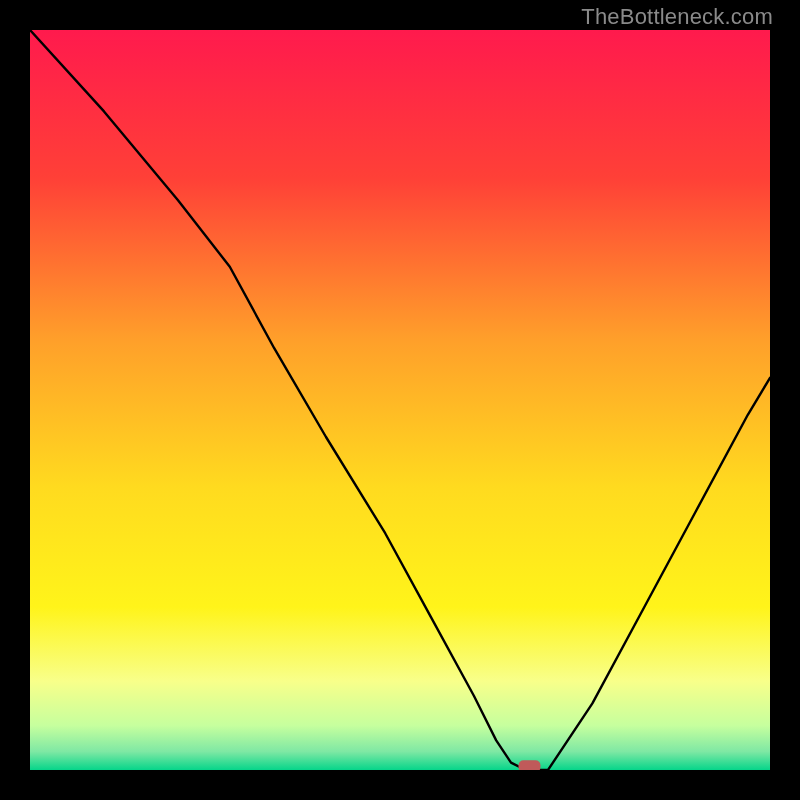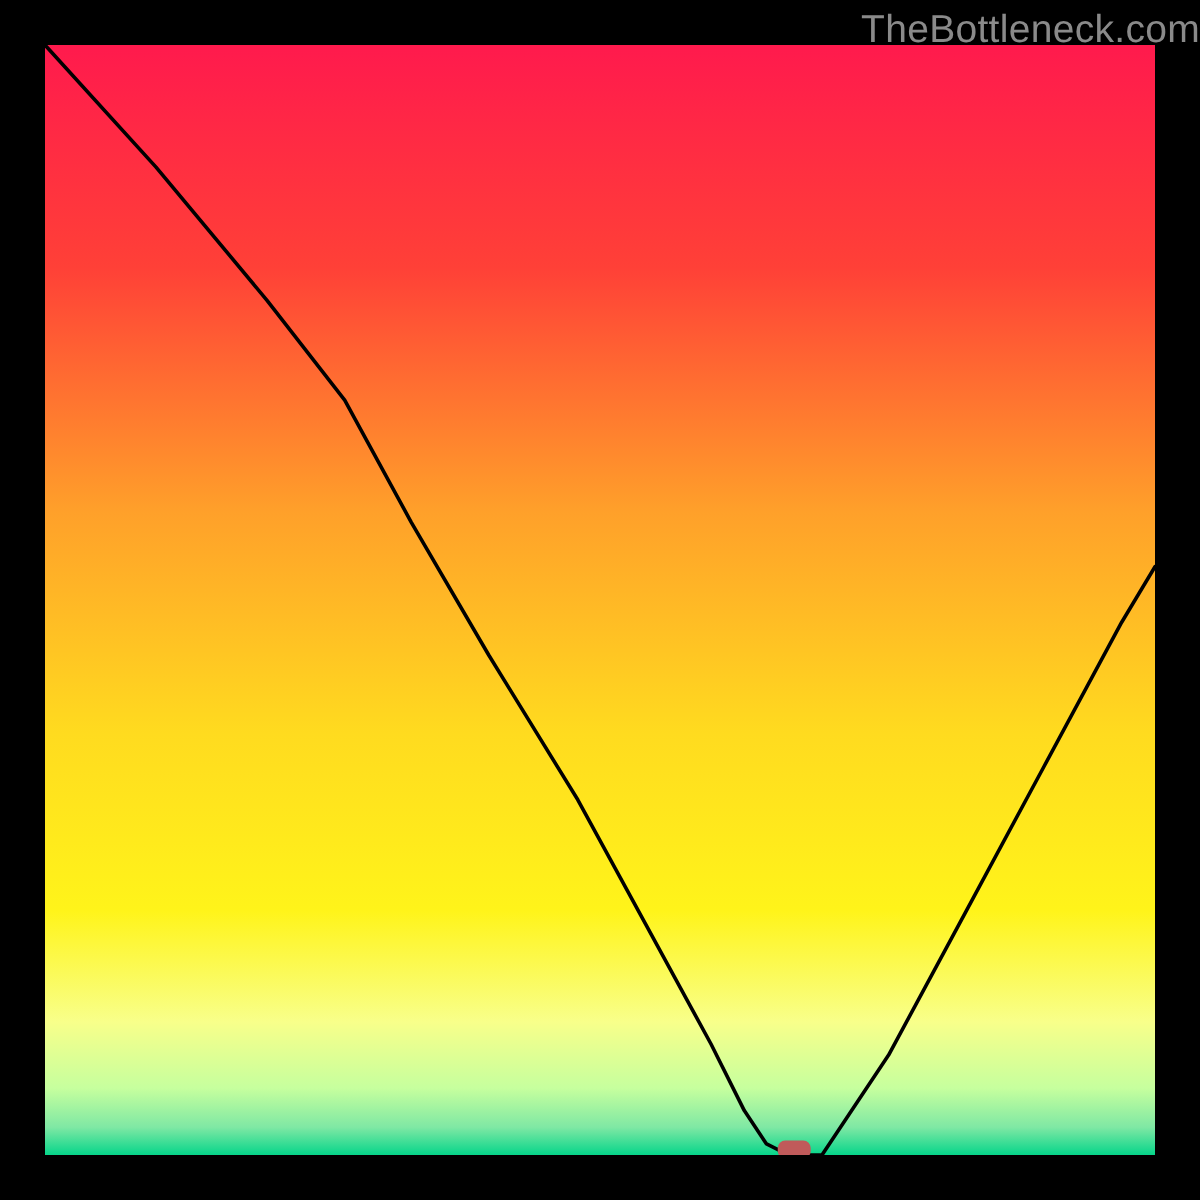--- a/index.html
+++ b/index.html
@@ -21,23 +21,23 @@
     position: absolute;
     left: 30px;
     top: 30px;
     width: 740px;
     height: 740px;
     
   }
   .watermark {
     position: absolute;
     top: 4px;
-    right: 0;
+    right: 27px;
     color: #8a8a8a;
-    font-size: 26px;
+    font-size: 22px;
     font-weight: 500;
     letter-spacing: 0.2px;
   }
   svg {
     display: block;
   }
 </style>
 </head>
 <body>
 

